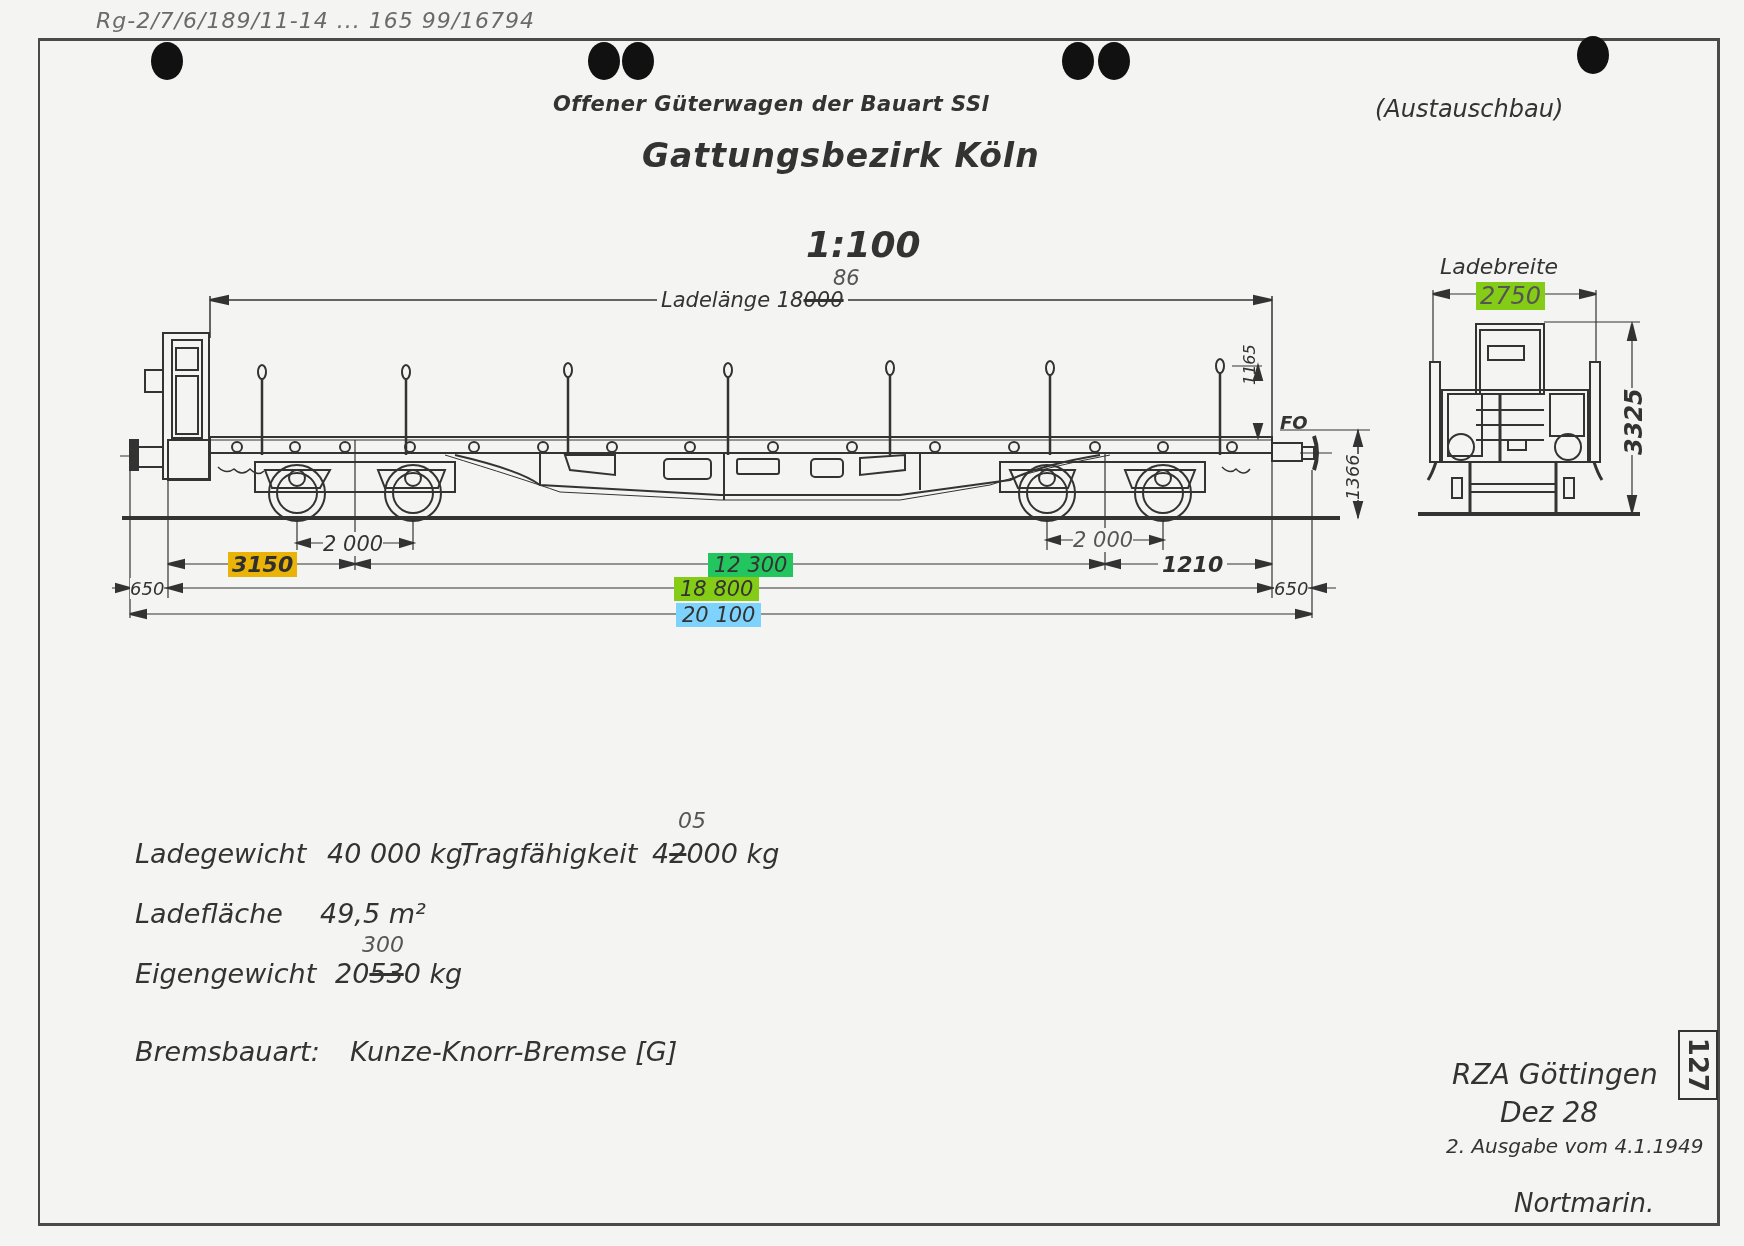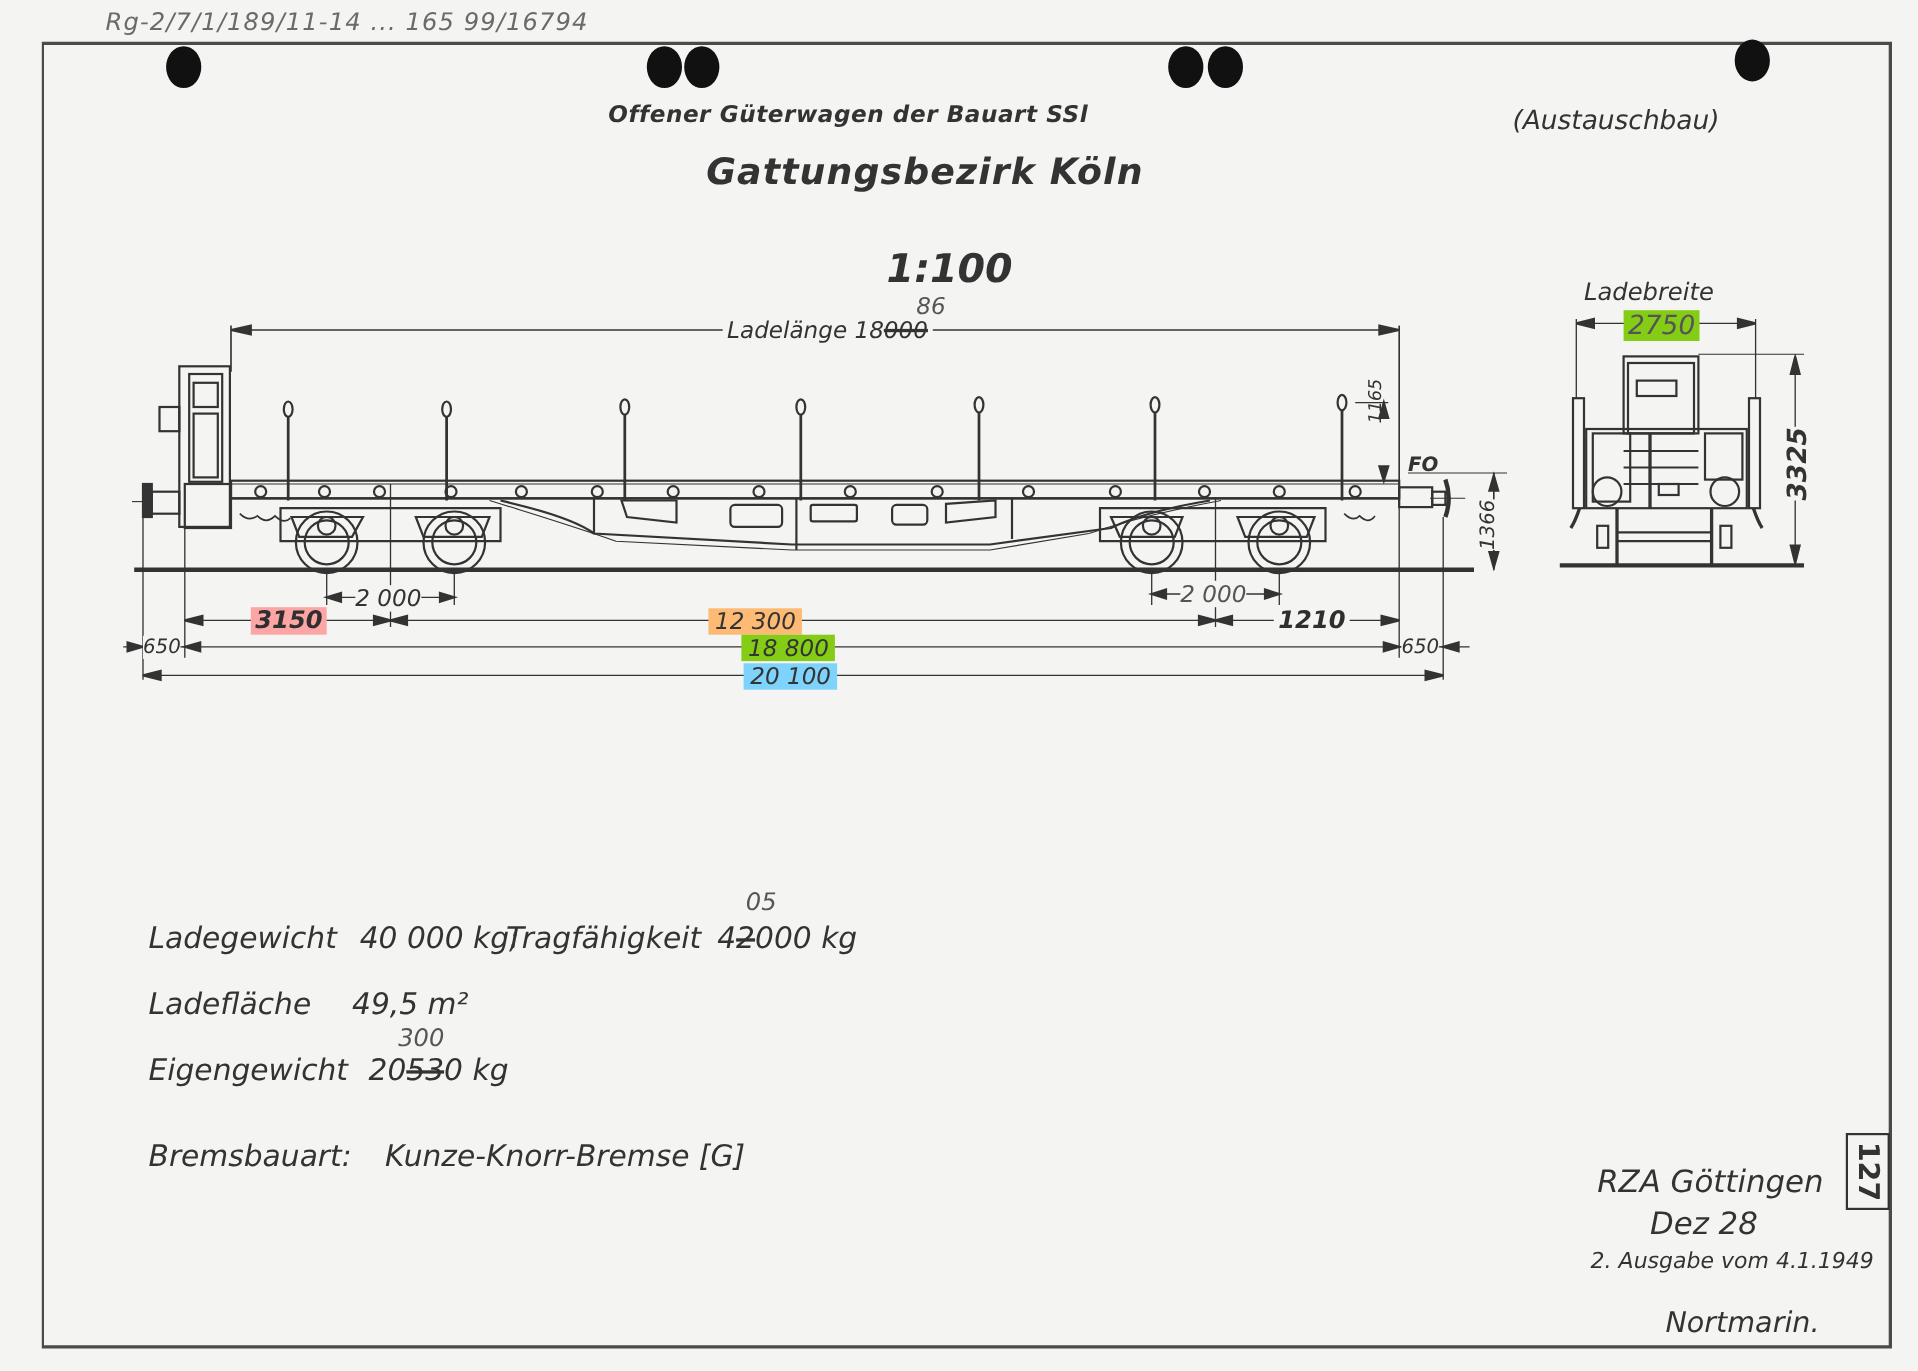--- a/index.html
+++ b/index.html
@@ -27,21 +27,21 @@
 <body>
 
 <div class="frame"></div>
 <div class="hole" style="left:151px;top:42px"></div>
 <div class="hole" style="left:588px;top:42px"></div>
 <div class="hole" style="left:622px;top:42px"></div>
 <div class="hole" style="left:1062px;top:42px"></div>
 <div class="hole" style="left:1098px;top:42px"></div>
 <div class="hole" style="left:1577px;top:36px"></div>
 
-<div class="abs hand penciltext" style="left:96px;top:8px">Rg-2/7/1/189/11-14 ... 165 99/16794</div>
+<div class="abs hand penciltext" style="left:96px;top:8px">Rg-2/7/6/189/11-14 ... 165 99/16794</div>
 
 <div class="abs hand title1" style="left:553px;top:92px">Offener Güterwagen der Bauart SSl</div>
 <div class="abs hand title2" style="left:642px;top:136px">Gattungsbezirk Köln</div>
 <div class="abs hand" style="left:1375px;top:95px;font-size:24px">(Austauschbau)</div>
 <div class="abs hand scale" style="left:806px;top:224px">1:100</div>
 
 <svg width="1744" height="1246" viewBox="0 0 1744 1246">
   <g stroke="#333" fill="none" stroke-width="2">
 
     <line x1="122" y1="518" x2="1340" y2="518" stroke-width="4"></line>
@@ -230,23 +230,23 @@
 <div class="abs hand dim" style="left:657px;top:288px;background:#f4f4f2;padding:0 4px">
   <span>Ladelänge 18</span><span class="strike">000</span>
 </div>
 <div class="abs hand dim" style="left:833px;top:266px;color:#555">86</div>
 <div class="abs hand" style="left:1240px;top:385px;font-size:16px;transform:rotate(-90deg);transform-origin:left top">1165</div>
 <div class="abs hand" style="left:1280px;top:412px;font-size:18px;font-weight:bold">FO</div>
 <div class="abs hand" style="left:1342px;top:500px;font-size:18px;transform:rotate(-90deg);transform-origin:left top;background:#f4f4f2">1366</div>
 
 <div class="abs hand dim" style="left:323px;top:532px;background:#f4f4f2">2 000</div>
 <div class="abs hand dim" style="left:1073px;top:528px;background:#f4f4f2;color:#555">2 000</div>
-<div class="abs hand dimbig" style="left:228px;top:552px;background:#fca5a5;padding:0 4px">3150</div>
+<div class="abs hand dimbig" style="left:228px;top:552px;background:#eab308;padding:0 4px">3150</div>
 <div class="abs hand dimbig" style="left:1158px;top:552px;background:#f4f4f2;padding:0 4px">1210</div>
-<div class="abs hand dim" style="left:644px;top:553px;background:#fdba74;padding:0 6px">12 300</div>
+<div class="abs hand dim" style="left:708px;top:553px;background:#22c55e;padding:0 6px">12 300</div>
 <div class="abs hand dim" style="left:674px;top:577px;background:#84cc16;padding:0 6px">18 800</div>
 <div class="abs hand dim" style="left:676px;top:603px;background:#7dd3fc;padding:0 6px">20 100</div>
 <div class="abs hand dim" style="left:130px;top:578px;background:#f4f4f2;font-size:18px">650</div>
 <div class="abs hand dim" style="left:1274px;top:578px;background:#f4f4f2;font-size:18px">650</div>
 
 <div class="abs hand" style="left:1440px;top:254px;font-size:22px">Ladebreite</div>
 <div class="abs hand" style="left:1476px;top:282px;font-size:24px;color:#555;background:#84cc16;padding:0 4px">2750</div>
 <div class="abs hand" style="left:1620px;top:455px;font-size:24px;font-weight:bold;transform:rotate(-90deg);transform-origin:left top;background:#f4f4f2">3325</div>
 
 <div class="abs hand spec" style="left:135px;top:838px">Ladegewicht</div>

